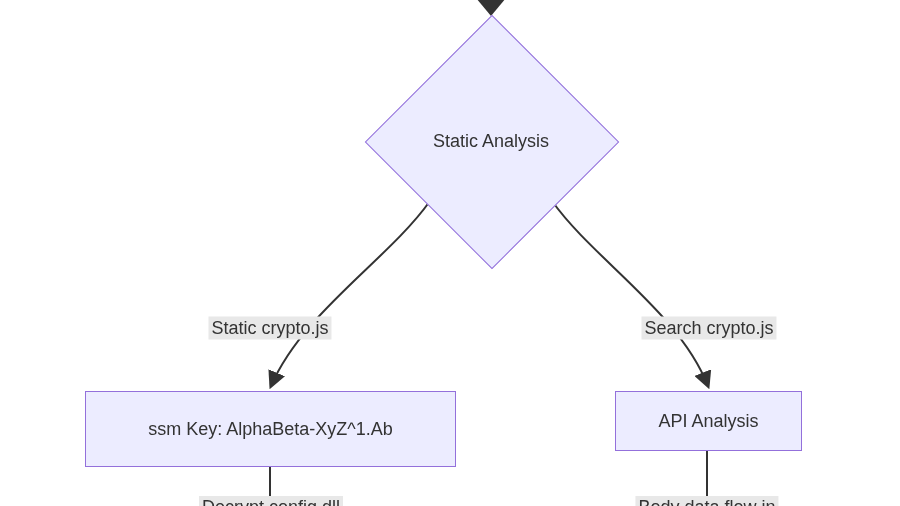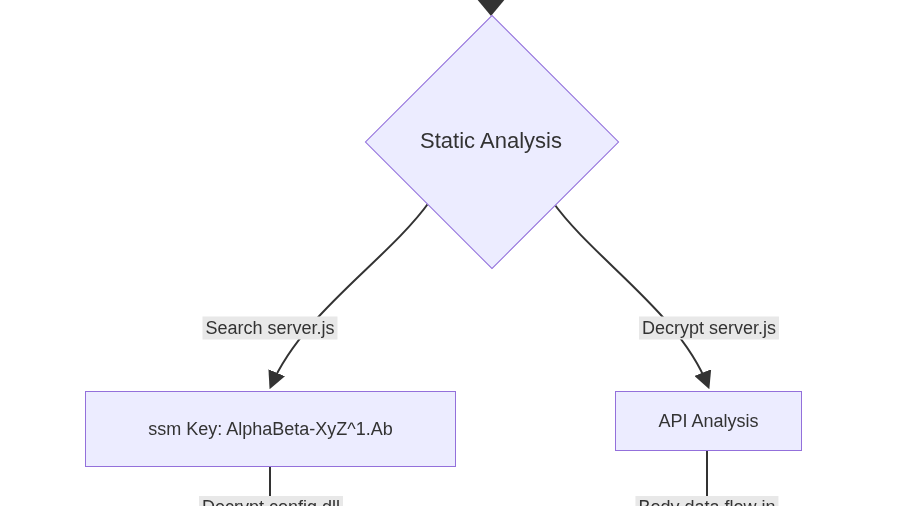--- a/index.html
+++ b/index.html
@@ -32,21 +32,21 @@
     height: 178px;
     background: #ECECFF;
     border: 1px solid #9370DB;
     transform: rotate(45deg);
   }
   .diamond-label {
     position: absolute;
     left: 491px;
     top: 141px;
     transform: translate(-50%, -50%);
-    font-size: 22px;
+    font-size: 18px;
     white-space: nowrap;
   }
   .node {
     position: absolute;
     background: #ECECFF;
     border: 1px solid #9370DB;
     display: flex;
     align-items: center;
     justify-content: center;
     font-size: 18px;
@@ -117,22 +117,22 @@
     <path d="M 552 201 C 594 260, 679 312, 708 386" fill="none" stroke="#333333" stroke-width="2" marker-end="url(#arrowhead)"></path>
 
     <path d="M 270 451 L 270 506" fill="none" stroke="#333333" stroke-width="2"></path>
 
     <path d="M 707 451 L 707 506" fill="none" stroke="#333333" stroke-width="2"></path>
   </svg>
 
   <div class="diamond"></div>
   <div class="diamond-label">Static Analysis</div>
 
-  <div class="edge-label edge-label-left">Search server.js</div>
-  <div class="edge-label edge-label-right">Decrypt server.js</div>
+  <div class="edge-label edge-label-left">Static crypto.js</div>
+  <div class="edge-label edge-label-right">Search crypto.js</div>
 
   <div class="node node-left">
     <span>ssm Key: AlphaBeta-XyZ^1.Ab</span>
   </div>
   <div class="node node-right">
     <span>API Analysis</span>
   </div>
 
   <div class="bottom-label bottom-label-left">Decrypt config.dll</div>
   <div class="bottom-label bottom-label-right">Body data flow in</div>

